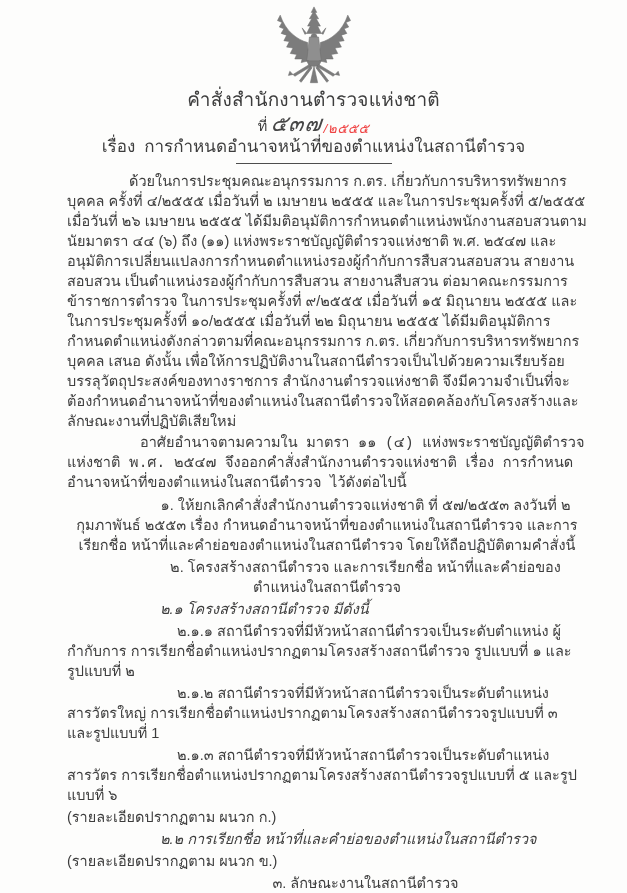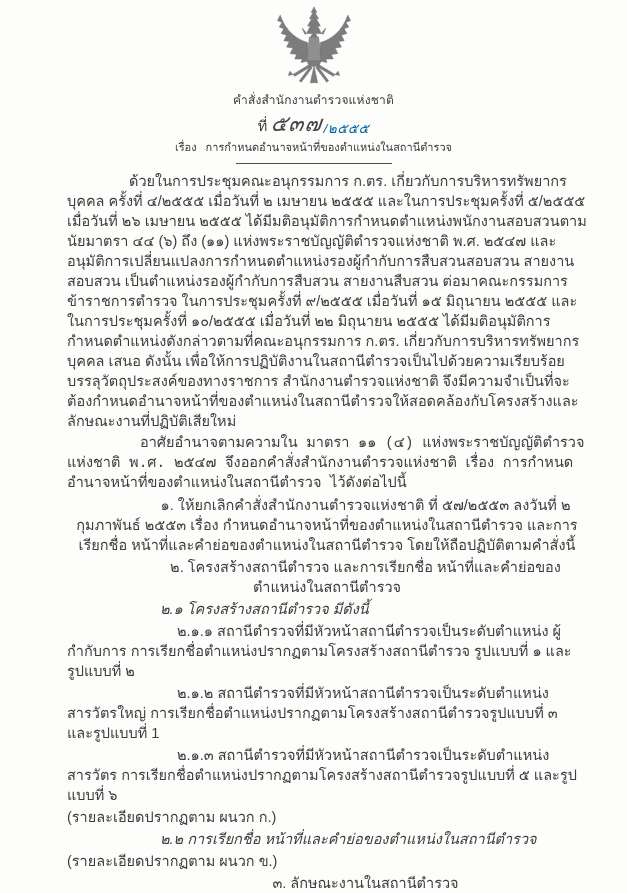--- a/index.html
+++ b/index.html
@@ -15,32 +15,32 @@
   }
   
   .emblem-wrap{
     padding-top:6px;
     height:84px;
     display:flex;justify-content:center;align-items:flex-start;
   }
   .emblem-wrap svg{display:block;}
   
   .doc-header{text-align:center;line-height:20px;}
-  .org-line{font-size:12px;letter-spacing:.2px;}
+  .org-line{font-size:19px;letter-spacing:.2px;}
   .number-line{font-size:14.5px;height:27px;line-height:27px;}
   .hand-big{
     font-size:22px;font-style:italic;letter-spacing:1px;
     display:inline-block;transform:skewX(-6deg);margin:0 1px 0 4px;
     color:#474747;
   }
   .hand-small{
     font-size:13.5px;font-style:italic;letter-spacing:.5px;
-    vertical-align:-2px;color:#0369a1;
+    vertical-align:-2px;color:#ef4444;
   }
-  .subject-line{font-size:11px;}
+  .subject-line{font-size:17px;}
   .subject-label{margin-right:9px;}
   .head-rule{
     width:156px;height:0;margin:6px auto 7px auto;
     border-top:1.5px solid #4d4d4d;
   }
   
   .doc-body{
     padding:0 38px 0 65px;
     font-size:14.5px;
     line-height:20px;

